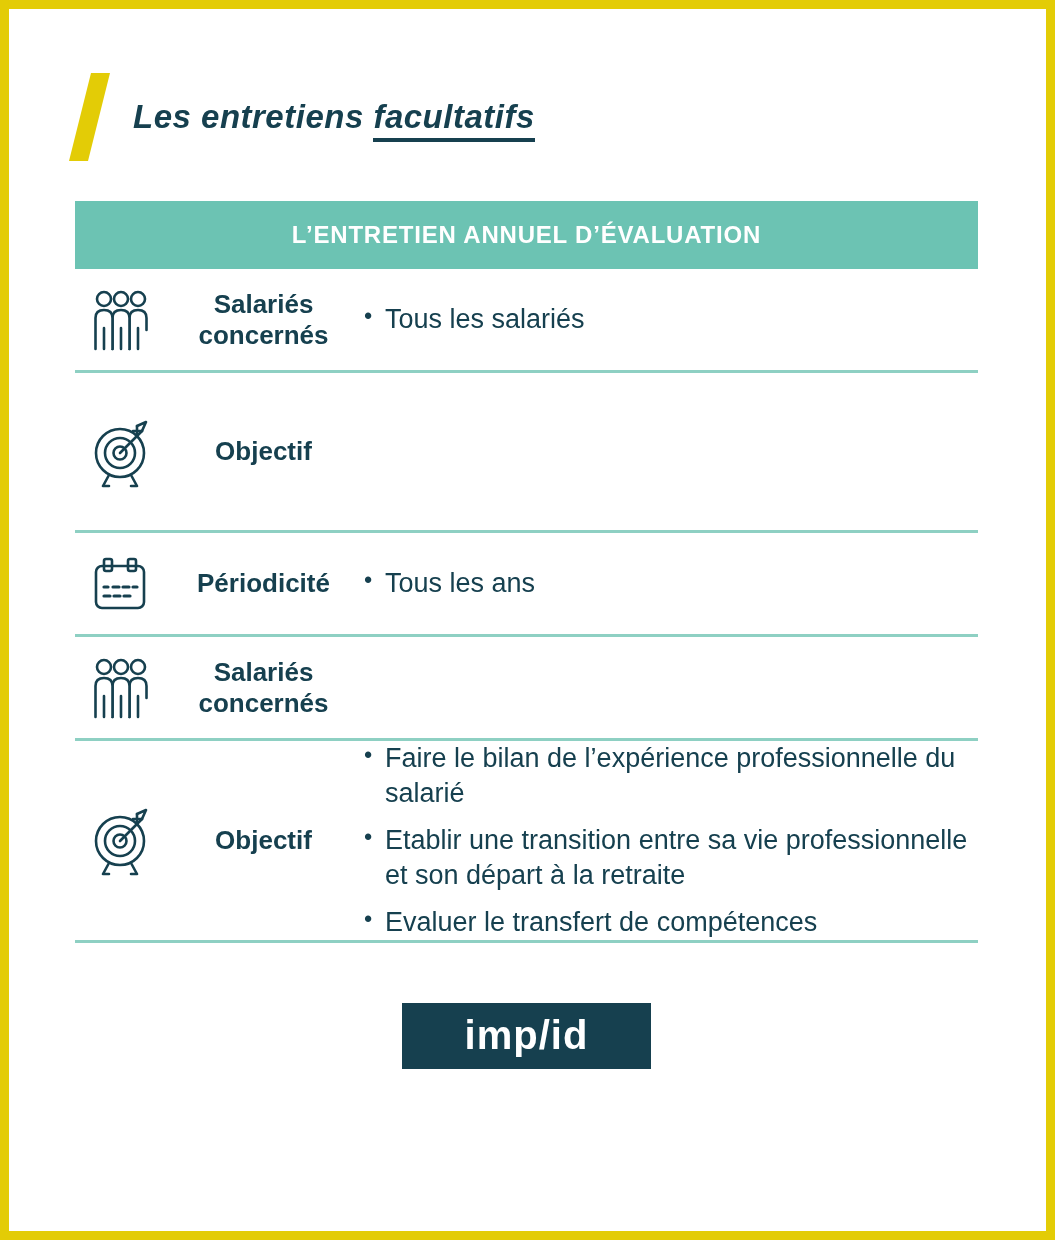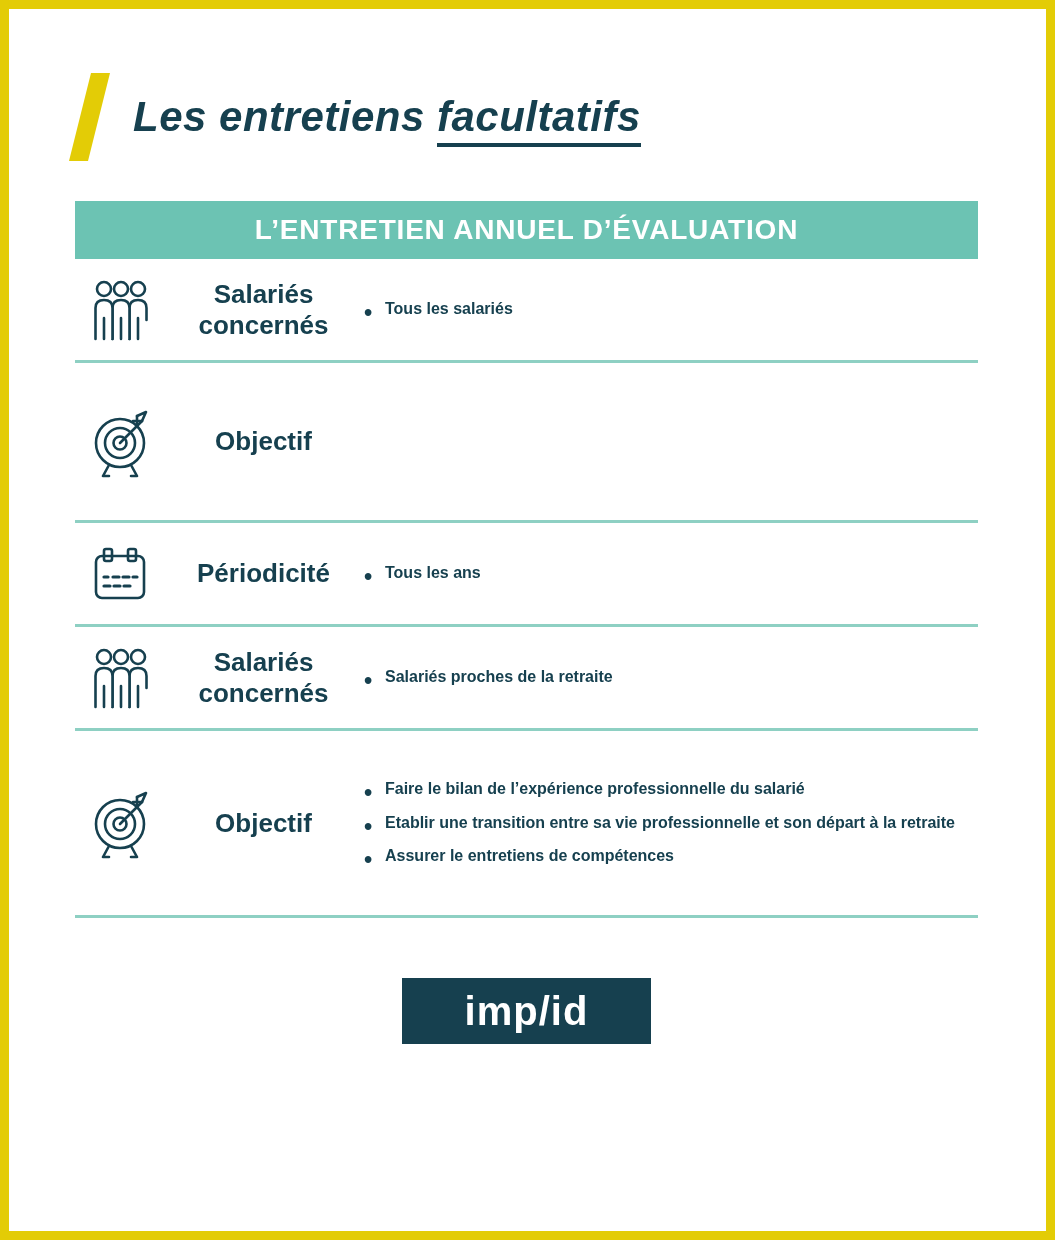--- a/index.html
+++ b/index.html
@@ -17,30 +17,30 @@
     border:9px solid var(--yellow);
     background:var(--white);
     position:relative;
     overflow:hidden;
   }
   .content{margin:0 68px 0 66px;}
 
   
   .title-block{display:flex;align-items:center;margin:64px 0 0 5px;height:88px;}
   .title-slash{width:19px;height:88px;background:var(--yellow);transform:skewX(-14deg);flex:0 0 auto;}
-  .page-title{font-size:42px;font-weight:bold;font-style:italic;color:var(--navy);margin-left:34px;letter-spacing:0.5px;}
+  .page-title{font-size:33px;font-weight:bold;font-style:italic;color:var(--navy);margin-left:34px;letter-spacing:0.5px;}
   .page-title .underlined{border-bottom:4px solid var(--navy);padding-bottom:3px;}
 
   
   .section-header{
     background:var(--teal);
-    height:58px;
+    height:68px;
     display:flex;align-items:center;justify-content:center;
     color:var(--white);
-    font-size:28px;font-weight:bold;letter-spacing:0.8px;
+    font-size:24px;font-weight:bold;letter-spacing:0.8px;
     text-transform:uppercase;
     text-align:right;
   }
   .mt-header1{margin-top:40px;}
   .mt-header2{margin-top:52px;}
 
   
   .row{
     display:grid;
     grid-template-columns:100px 187px 1fr;
@@ -50,21 +50,21 @@
   .row-sm{min-height:104px;}
   .row-md{min-height:160px;}
   .row-lg{min-height:187px;}
   .icon-cell{padding-left:18px;display:flex;align-items:center;}
   .icon-cell svg{display:block;}
   .row-label{font-size:26px;font-weight:bold;color:var(--navy);line-height:1.18;padding-right:10px;text-align:center;}
   .bullets{list-style:none;max-width:612px;}
   .bullets li{
     position:relative;
     padding-left:23px;
-    font-size:16px;line-height:1.28;color:var(--navy);font-weight:bold;
+    font-size:27px;line-height:1.28;color:var(--navy);
   }
   .bullets li + li{margin-top:13px;}
   .bullets li::before{
     content:"\2022";
     position:absolute;left:2px;top:-1px;
     font-size:23.5px;color:var(--navy);
   }
 
   
   .logo-wrap{display:flex;justify-content:center;margin-top:60px;}
@@ -154,23 +154,20 @@
             <circle cx="45" cy="11" r="7"></circle>
             <path d="M36.5 61 V30 q0-8 8.5-8 q8.5 0 8.5 8 V42 M45 40 V61"></path>
             <circle cx="28" cy="11" r="7" fill="#ffffff"></circle>
             <path d="M19.5 61 V30 q0-8 8.5-8 q8.5 0 8.5 8 V61 M28 40 V61" fill="#ffffff"></path>
             <circle cx="11" cy="11" r="7" fill="#ffffff"></circle>
             <path d="M2.5 61 V30 q0-8 8.5-8 q8.5 0 8.5 8 V61 M11 40 V61" fill="#ffffff"></path>
           </g>
         </svg>
       </div>
       <div class="row-label">Salariés concernés</div>
-      <ul class="bullets">
-        <li>Salariés proches de la retraite</li>
-      </ul>
     </div>
 
     <div class="row row-lg">
       <div class="icon-cell">
         <svg width="58" height="74" viewBox="0 0 58 74">
           <g class="stroke-icon" stroke-linecap="round" stroke-linejoin="round">
             <circle cx="27" cy="38" r="24"></circle>
             <circle cx="27" cy="38" r="15"></circle>
             <circle cx="27" cy="38" r="6.5"></circle>
             <path d="M27 38 L49 16"></path>
@@ -178,21 +175,21 @@
             <path d="M44 11 L44 20 M49 16 L40 16"></path>
             <path d="M16 60 L10 71 M10 71 L16 71"></path>
             <path d="M38 60 L44 71 M44 71 L38 71"></path>
           </g>
         </svg>
       </div>
       <div class="row-label">Objectif</div>
       <ul class="bullets">
         <li>Faire le bilan de l’expérience professionnelle du salarié</li>
         <li>Etablir une transition entre sa vie professionnelle et son départ à la retraite</li>
-        <li>Assurer le entretiens de compétences</li>
+        <li>Evaluer le transfert de compétences</li>
       </ul>
     </div>
 
     <div class="logo-wrap">
       <div class="logo-box">
         <span class="logo-text">imp/id</span>
       </div>
     </div>
 
   </div>

